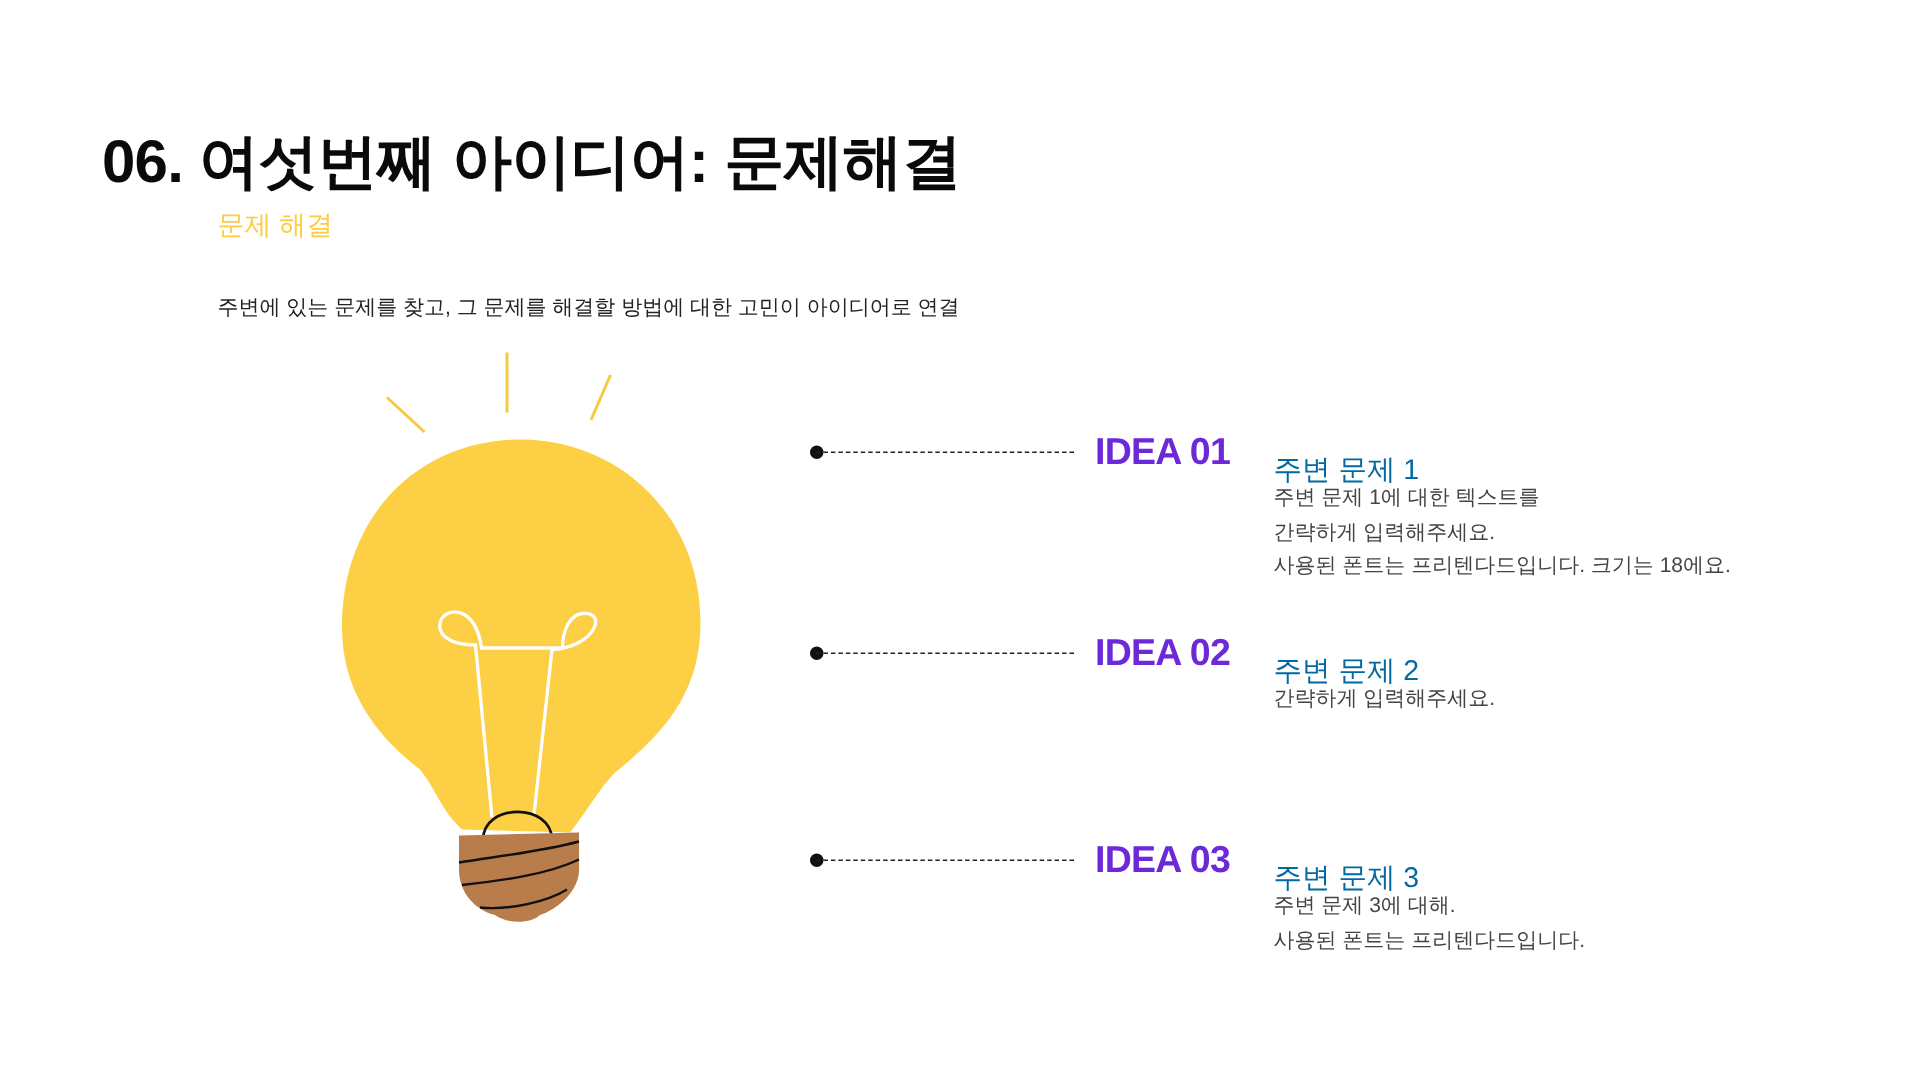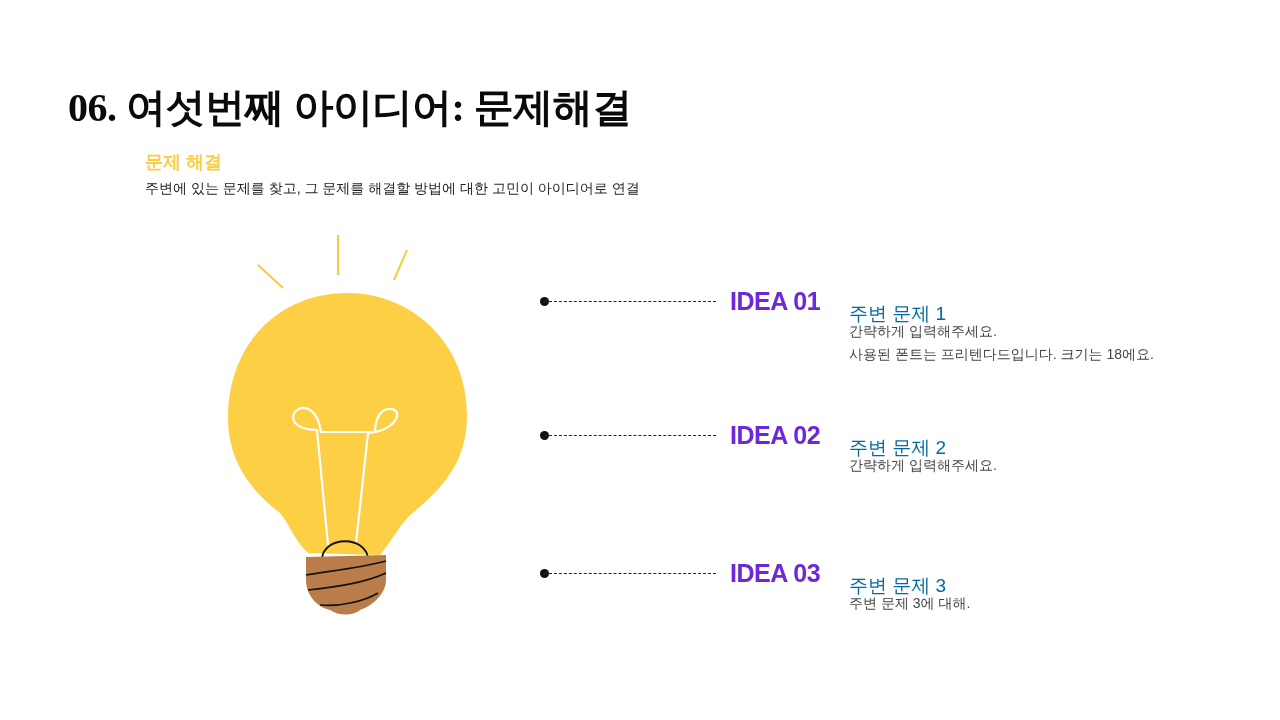--- a/index.html
+++ b/index.html
@@ -5,31 +5,31 @@
   html, body { margin: 0; padding: 0; }
   body {
     width: 1280px; height: 720px; overflow: hidden;
     background: #ffffff;
     position: relative;
     font-family: "Liberation Sans", "DejaVu Sans", sans-serif;
     color: #111;
   }
   .title {
     position: absolute; left: 68px; top: 84px;
-    font-family: Liberation Serif, serif;
+    font-family: Liberation Sans, sans-serif;
     font-weight: bold; font-size: 40px; letter-spacing: -0.5px;
     color: #0a0a0a; margin: 0; line-height: 48px;
   }
   .subtitle {
-    position: absolute; left: 145px; top: 150px;
-    font-size: 18px; font-weight: bold; color: #fbcd43;
+    position: absolute; left: 145px; top: 138px;
+    font-size: 18px; font-weight: normal; color: #fbcd43;
     line-height: 24px;
   }
   .desc {
-    position: absolute; left: 145px; top: 178px;
+    position: absolute; left: 145px; top: 194px;
     font-size: 14px; color: #222; line-height: 20px;
   }
   .bulb { position: absolute; left: 220px; top: 225px; width: 260px; height: 400px; }
   .idea { position: absolute; left: 540px; width: 660px; }
   .connector {
     position: absolute; left: 4px; top: 11px; width: 172px; height: 0;
     border-top: 1.5px dashed #222;
   }
   .dot {
     position: absolute; left: 0; top: 7px; width: 9px; height: 9px;
@@ -74,20 +74,21 @@
   <path d="M88 365 C115 362 145 358 166 348" fill="none" stroke="#111" stroke-width="1.6"></path>
   <path d="M100 380 C120 382 145 376 158 368" fill="none" stroke="#111" stroke-width="1.6"></path>
 </svg>
 
 <div class="idea" style="top:290px;">
   <span class="dot"></span>
   <span class="connector"></span>
   <span class="idea-label">IDEA 01</span>
   <span class="idea-title">주변 문제 1</span>
   <div class="idea-body">
+    <div>주변 문제 1에 대한 텍스트를</div>
     <div>간략하게 입력해주세요.</div>
     <div>사용된 폰트는 프리텐다드입니다. 크기는 18에요.</div>
   </div>
 </div>
 
 <div class="idea" style="top:424px;">
   <span class="dot"></span>
   <span class="connector"></span>
   <span class="idea-label">IDEA 02</span>
   <span class="idea-title">주변 문제 2</span>
@@ -96,14 +97,15 @@
   </div>
 </div>
 
 <div class="idea" style="top:562px;">
   <span class="dot"></span>
   <span class="connector"></span>
   <span class="idea-label">IDEA 03</span>
   <span class="idea-title">주변 문제 3</span>
   <div class="idea-body">
     <div>주변 문제 3에 대해.</div>
+    <div>사용된 폰트는 프리텐다드입니다.</div>
   </div>
 </div>
 
 </body></html>

